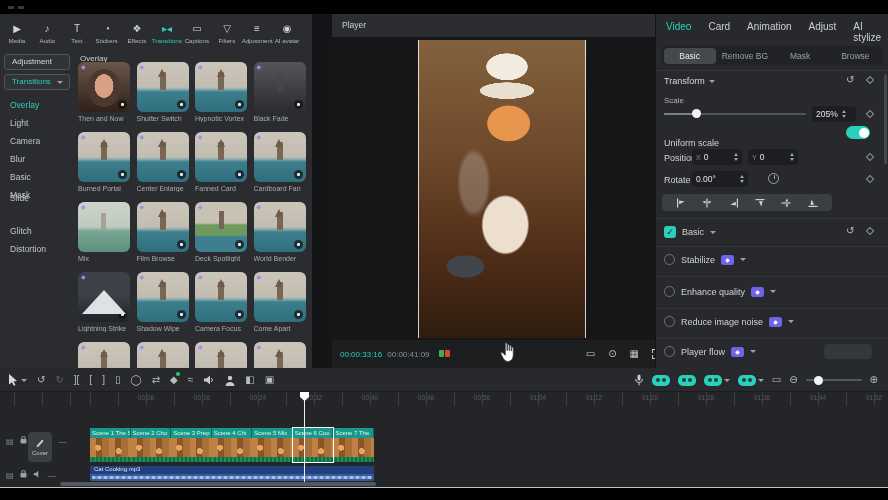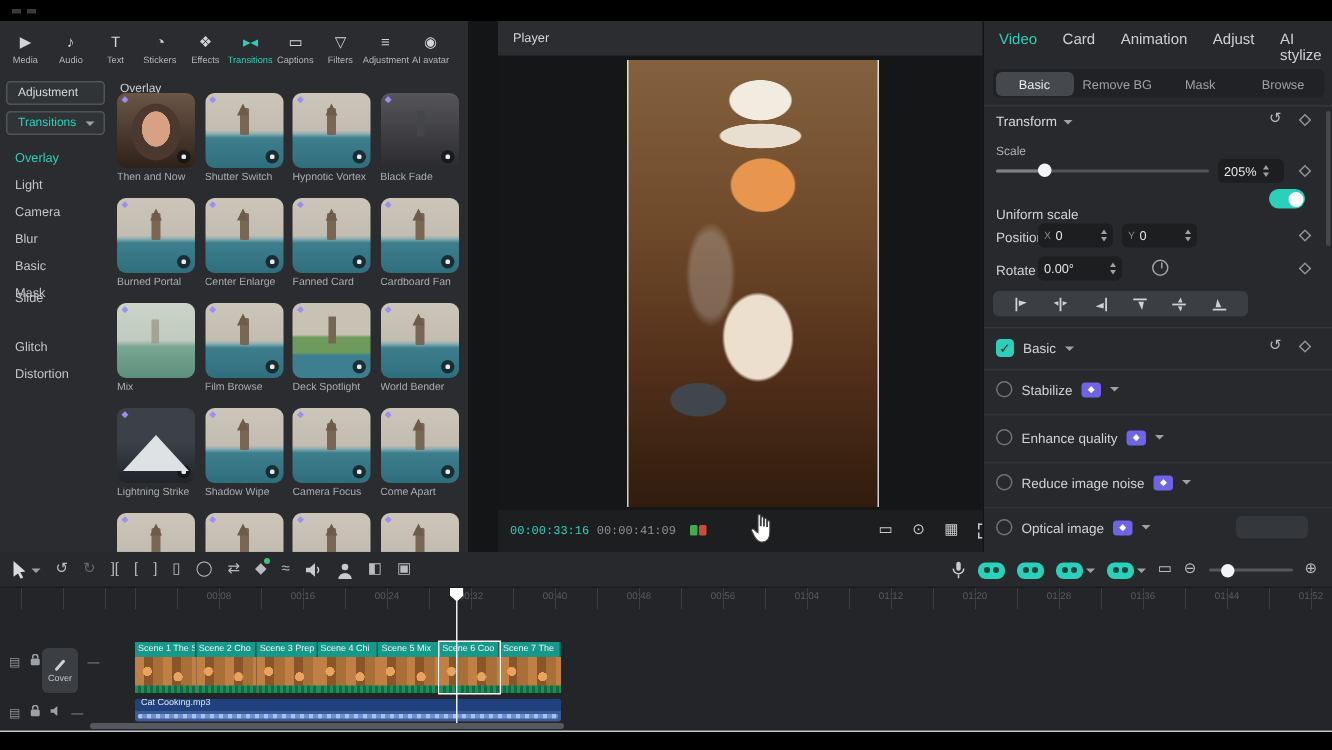--- a/index.html
+++ b/index.html
@@ -78,21 +78,21 @@
         radial-gradient(34px 22px at 53% 9%, #f2ebe0 0 60%, rgba(0,0,0,0) 62%),
         radial-gradient(46px 14px at 53% 17%, #e9dfd0 0 58%, rgba(0,0,0,0) 60%),
         radial-gradient(36px 30px at 54% 28%, #e8964e 0 58%, rgba(0,0,0,0) 61%),
         radial-gradient(7px 5px at 46% 26%, #2e4d2e 0 70%, rgba(0,0,0,0) 75%),
         radial-gradient(7px 5px at 62% 26%, #2e4d2e 0 70%, rgba(0,0,0,0) 75%),
         radial-gradient(48px 60px at 52% 62%, #ecdfce 0 46%, rgba(0,0,0,0) 50%),
         radial-gradient(30px 18px at 28% 76%, #41464c 0 60%, rgba(0,0,0,0) 64%),
         radial-gradient(24px 50px at 33% 48%, rgba(215,215,215,.28) 0 55%, rgba(0,0,0,0) 70%),
         linear-gradient(180deg,#83613e 0%,#6e492a 38%,#53301a 68%,#2f1c0e 100%)}
   .player-foot{left:0;top:326px;width:340px;height:28px;background:#1c1e20;display:flex;align-items:center}
-  .times{display:flex;align-items:flex-start;gap:5px;margin-left:8px;font-family:Liberation Mono, monospace;font-size:8px}
+  .times{display:flex;align-items:flex-start;gap:5px;margin-left:8px;font-family:Liberation Sans, sans-serif;font-size:8px}
   .t-cur{color:#2bd0bb}
   .t-dur{color:#8d9195}
   .qual{display:flex;gap:1px;margin-left:4px}
   .qual i{width:5px;height:7px;border-radius:1px;display:block}
   .q-g{background:#3fae4a}.q-r{background:#d04a3a}
   .foot-icons{margin-left:auto;margin-right:10px;display:flex;align-items:center;gap:13px}
   .foot-icons .fic{font-size:10px;color:#c8cacc;line-height:10px}
   .fs-ic{width:10px;height:10px;background:
      linear-gradient(#c8cacc,#c8cacc) 0 0/4px 1.2px,linear-gradient(#c8cacc,#c8cacc) 0 0/1.2px 4px,
      linear-gradient(#c8cacc,#c8cacc) 100% 0/4px 1.2px,linear-gradient(#c8cacc,#c8cacc) 100% 0/1.2px 4px,
@@ -555,21 +555,21 @@
       <div class="hr" style="top:294px;background:#303235"></div>
       <div class="featrow" style="top:302px">
         <span class="ccb"></span>
         <span>Reduce image noise</span>
         <span class="vipb">◆</span>
         <span class="cdn"></span>
       </div>
       <div class="hr" style="top:324px;background:#303235"></div>
       <div class="featrow" style="top:332px">
         <span class="ccb"></span>
-        <span>Optical image</span>
+        <span>Player flow</span>
         <span class="vipb">◆</span>
         <span class="cdn"></span>
       </div>
       <div class="dim-pill"></div>
       <div class="insp-scroll"></div>
     </div>
   </div>
 
   <div class="abs timeline">
 

